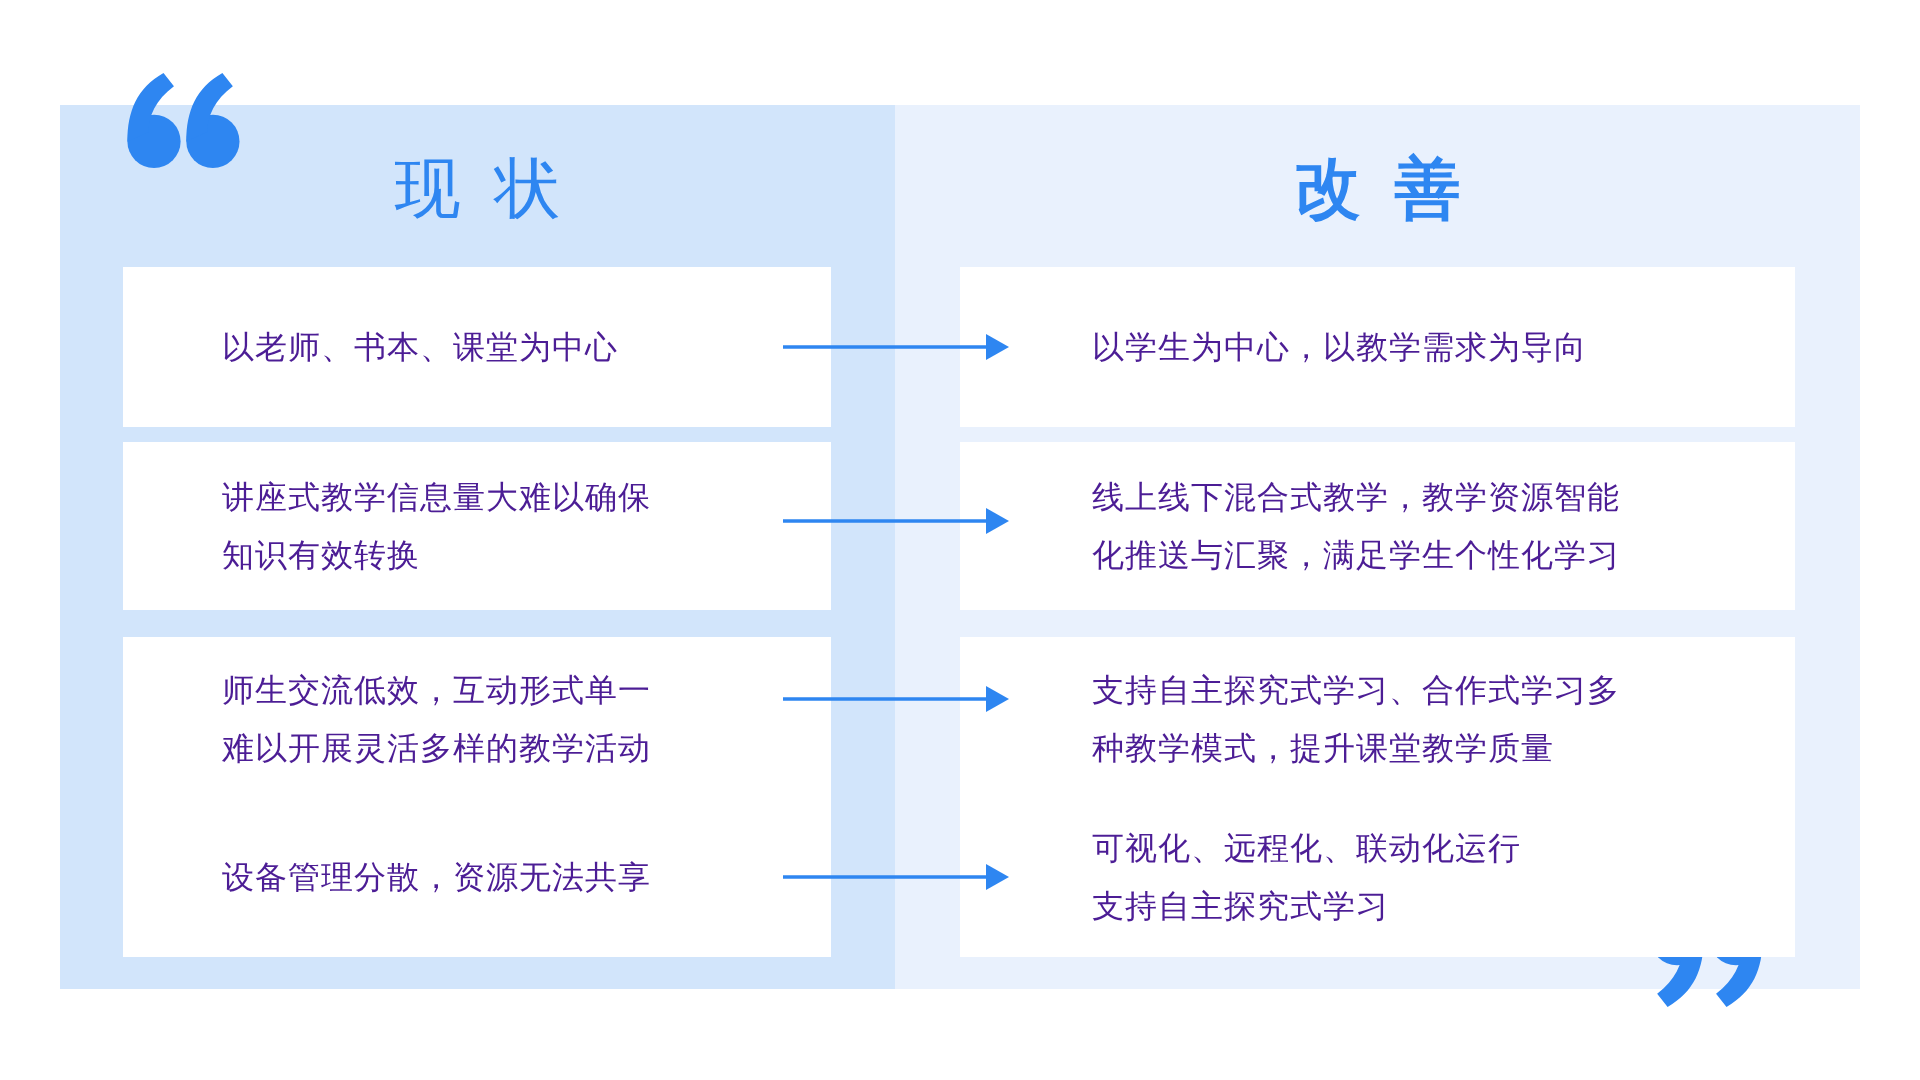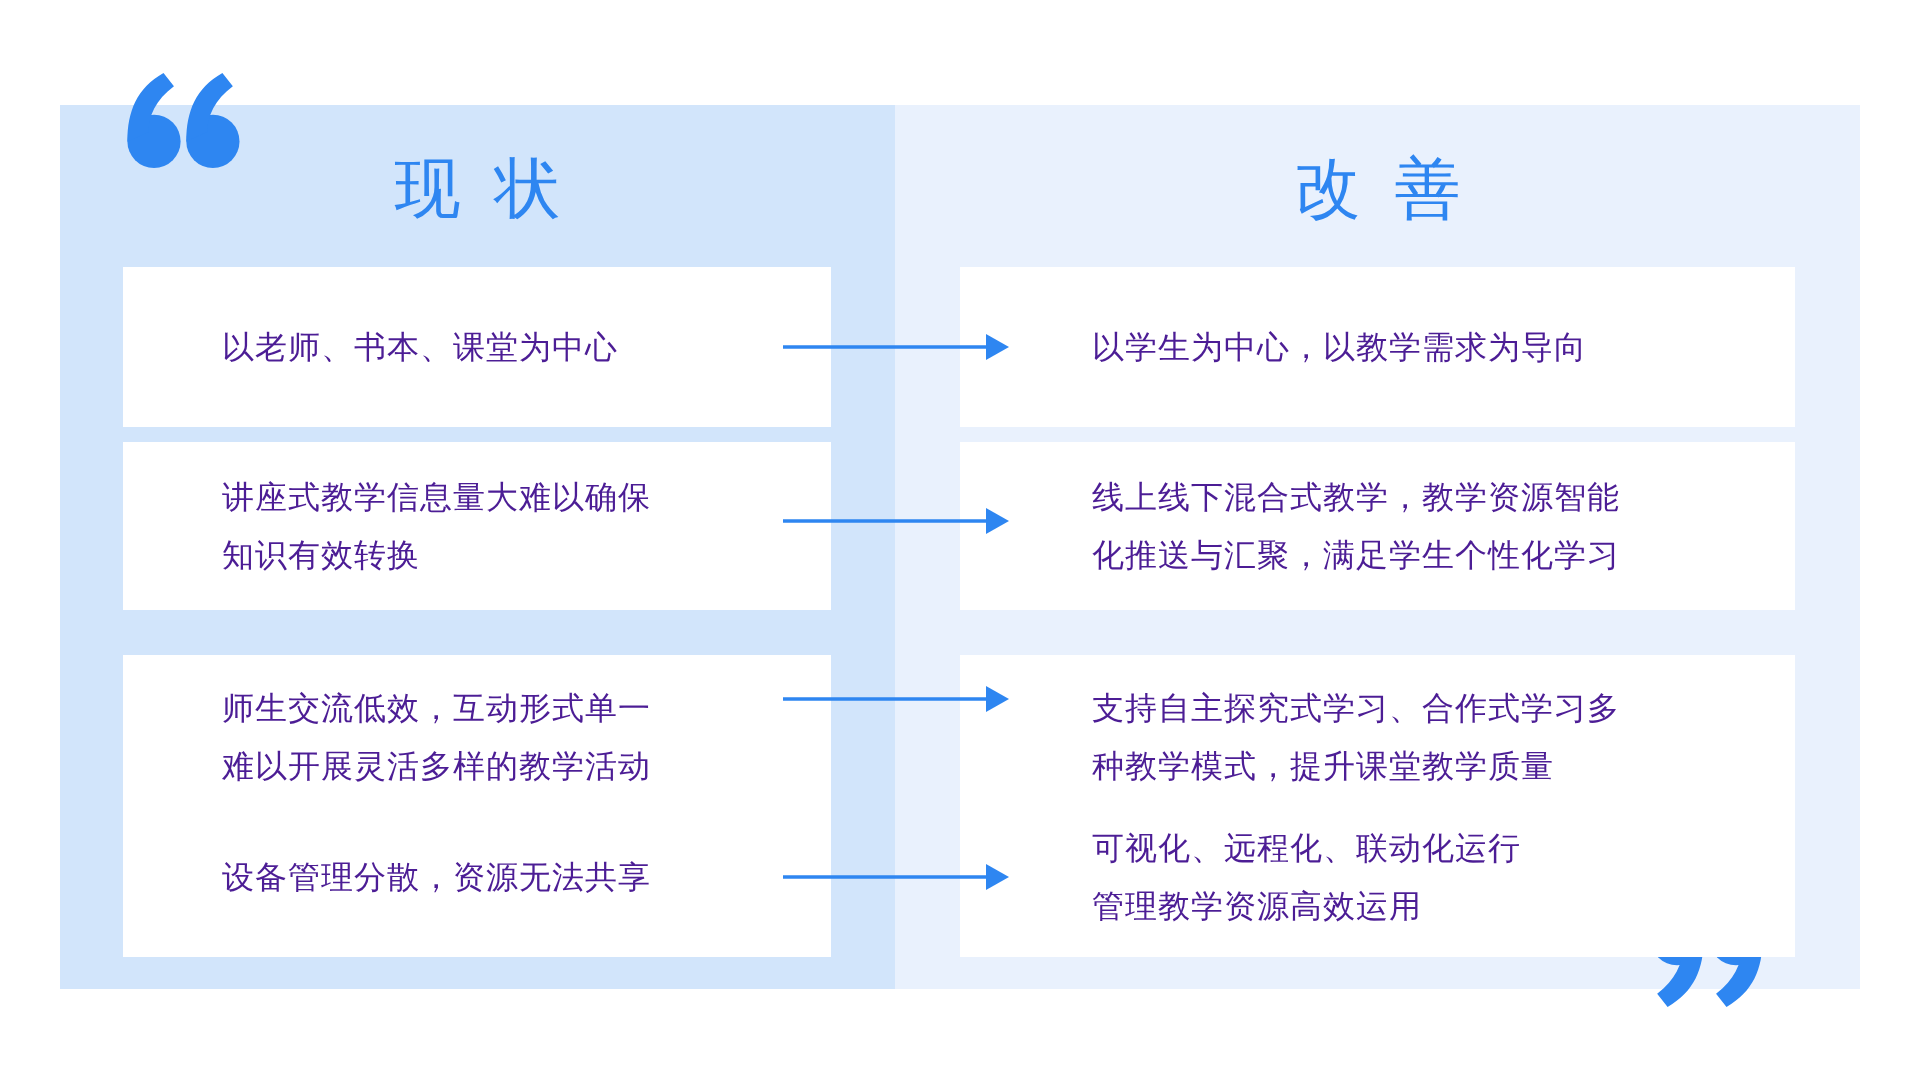--- a/index.html
+++ b/index.html
@@ -13,37 +13,37 @@
   .panel-left  { left: 60px;  width: 835px; background: #d2e5fb; }
   .panel-right { left: 895px; width: 965px; background: #e9f1fd; }
 
   .col-title {
     position: absolute; top: 148px; height: 80px;
     font-size: 66px; line-height: 80px; color: #2e86f1;
     text-align: center; letter-spacing: 34px; padding-left: 34px;
     box-sizing: border-box; font-weight: 400;
   }
   .col-title-left  { left: 60px;  width: 835px; }
-  .col-title-right { left: 895px; width: 965px; }
+  .col-title-right { left: 895px; width: 965px; font-weight: bold; }
 
   .card {
     position: absolute; background: #ffffff;
     display: flex; flex-direction: column; justify-content: center;
     box-sizing: border-box;
   }
   .card .line {
     font-size: 32px; line-height: 58px; color: #4c1d95; letter-spacing: 1px;
     white-space: nowrap;
   }
   .card-l { left: 123px; width: 708px; padding-left: 99px; }
   .card-r { left: 960px; width: 835px; padding-left: 132px; }
 
   .row1 { top: 267px; height: 160px; }
   .row2 { top: 442px; height: 168px; }
-  .row3 { top: 655px; height: 164px; }
+  .row3 { top: 637px; height: 164px; }
   .row4 { top: 797px; height: 160px; }
 
   .arrow { position: absolute; left: 783px; width: 226px; height: 28px; }
   .arrow-1 { top: 333px; }
   .arrow-2 { top: 507px; }
   .arrow-3 { top: 685px; }
   .arrow-4 { top: 863px; }
 
   .quote { position: absolute; width: 115px; height: 95px; }
   .quote-open  { left: 125px;  top: 73px;  transform: rotate(180deg); }
@@ -99,21 +99,21 @@
   <div class="card card-r row3">
     <div class="line">支持自主探究式学习、合作式学习多</div>
     <div class="line">种教学模式，提升课堂教学质量</div>
   </div>
   <div class="card card-r row2">
     <div class="line">线上线下混合式教学，教学资源智能</div>
     <div class="line">化推送与汇聚，满足学生个性化学习</div>
   </div>
   <div class="card card-r row4">
     <div class="line">可视化、远程化、联动化运行</div>
-    <div class="line">管理教学资源高效运用</div>
+    <div class="line">支持自主探究式学习</div>
   </div>
 
   <svg class="arrow arrow-1" viewBox="0 0 226 28" aria-hidden="true">
     <line x1="0" y1="14" x2="206" y2="14" stroke="#2e86f1" stroke-width="3.5"></line>
     <polygon points="203,1 226,14 203,27" fill="#2e86f1"></polygon>
   </svg>
   <svg class="arrow arrow-2" viewBox="0 0 226 28" aria-hidden="true">
     <line x1="0" y1="14" x2="206" y2="14" stroke="#2e86f1" stroke-width="3.5"></line>
     <polygon points="203,1 226,14 203,27" fill="#2e86f1"></polygon>
   </svg>

